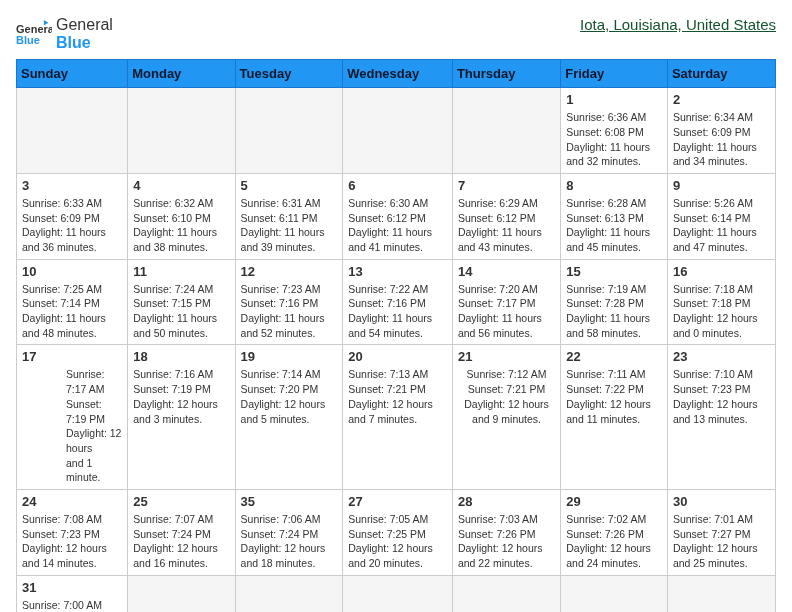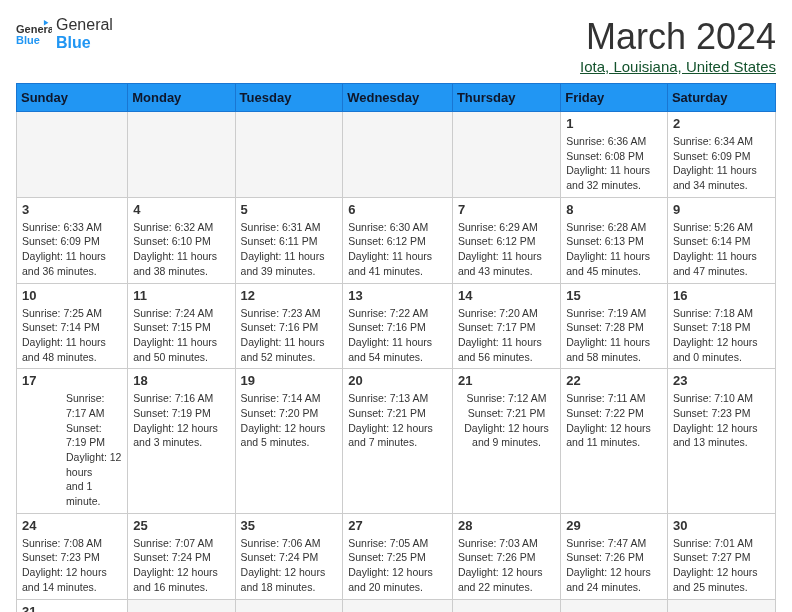--- a/index.html
+++ b/index.html
@@ -91,21 +91,20 @@
       <text x="0" y="24" font-size="11" font-family="Arial" fill="#2196F3" font-weight="bold">Blue</text>
 
       <polygon points="62,2 72,8 62,14" fill="#2196F3" transform="scale(0.45) translate(0,-2)"></polygon>
     </svg>
     <div style="line-height:1.1;">
       <div style="font-size:16px; color:#333;">General</div>
       <div style="font-size:16px; color:#2196F3; font-weight:bold;">Blue</div>
     </div>
   </div>
   <div class="title-section">
-    <div class="month-title">March 2024</div>
     <div class="location">Iota, Louisiana, United States</div>
   </div>
 </div>
 
 <table class="calendar">
   <thead>
     <tr>
     <th>Sunday</th>
         <th>Monday</th>
         <th>Tuesday</th>
@@ -321,21 +320,21 @@
         </td>
         <td>
           <span class="day-num">28</span>
           <div class="day-info" style="white-space: pre-line;">Sunrise: 7:03 AM
 Sunset: 7:26 PM
 Daylight: 12 hours
 and 22 minutes.</div>
         </td>
         <td>
           <span class="day-num">29</span>
-          <div class="day-info" style="white-space: pre-line;">Sunrise: 7:47 AM
+          <div class="day-info" style="white-space: pre-line;">Sunrise: 7:02 AM
 Sunset: 7:26 PM
 Daylight: 12 hours
 and 24 minutes.</div>
         </td>
         <td>
           <span class="day-num">30</span>
           <div class="day-info" style="white-space: pre-line;">Sunrise: 7:01 AM
 Sunset: 7:27 PM
 Daylight: 12 hours
 and 25 minutes.</div>

